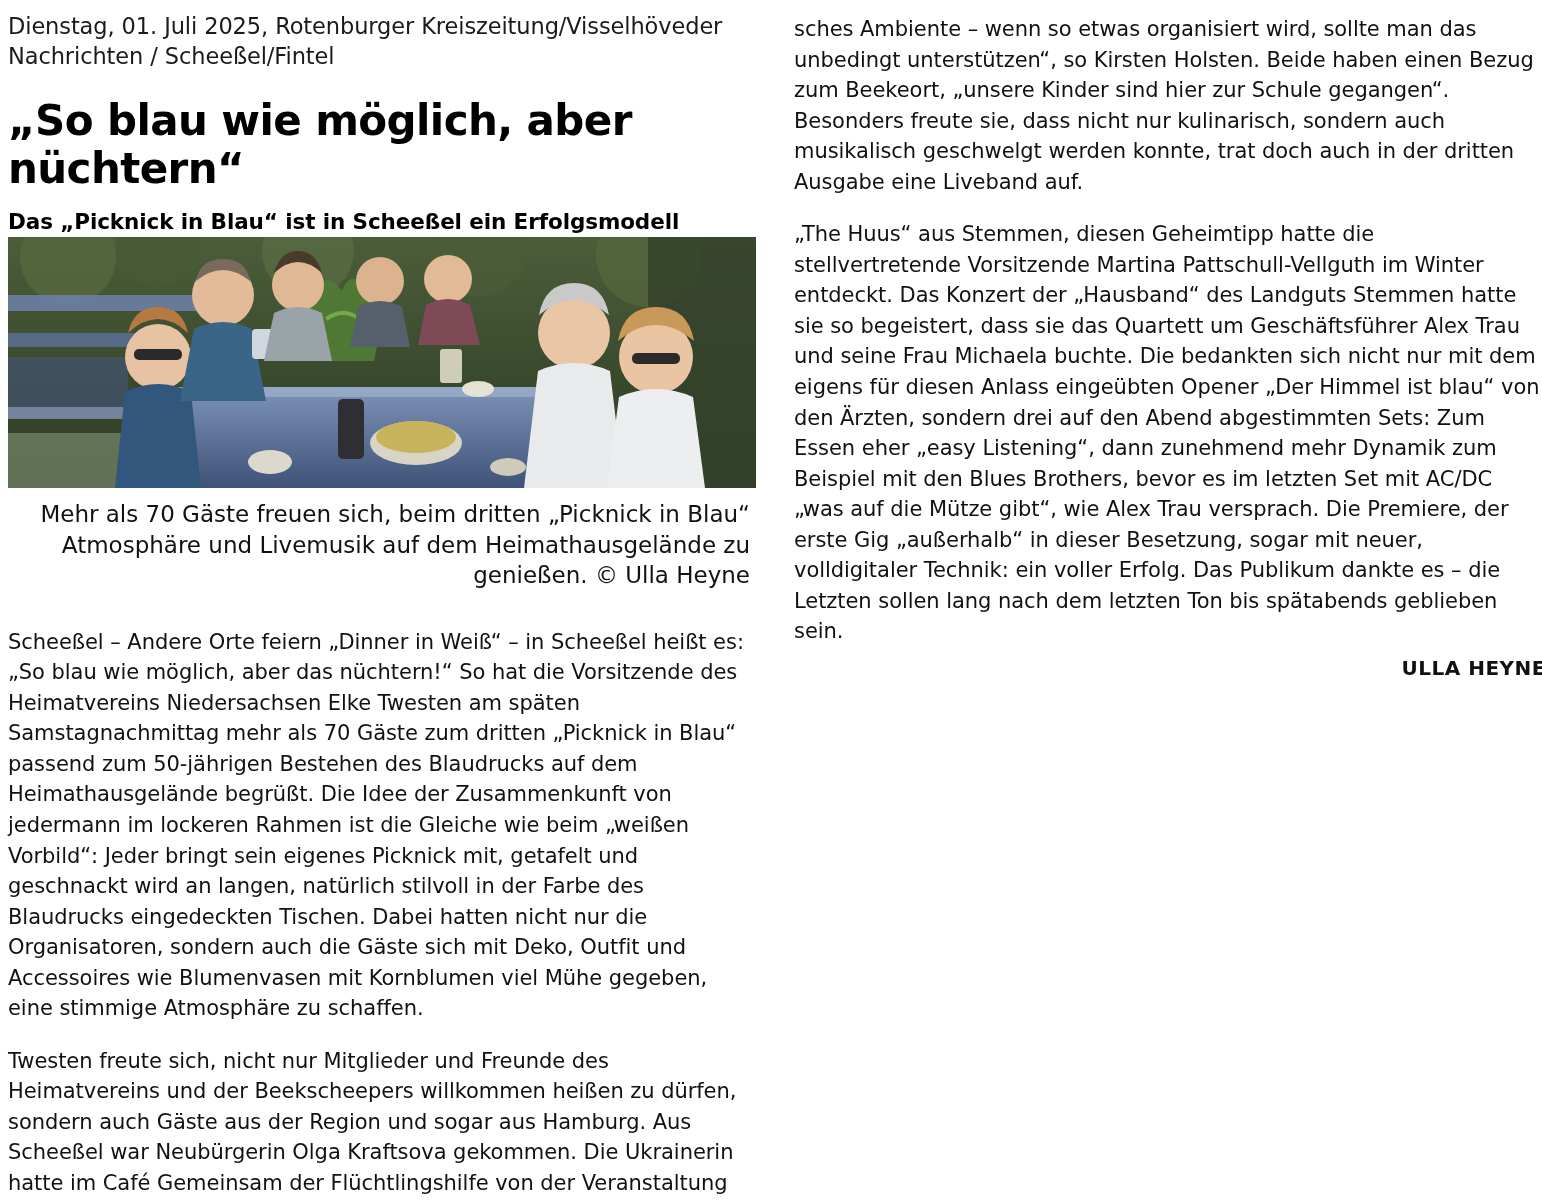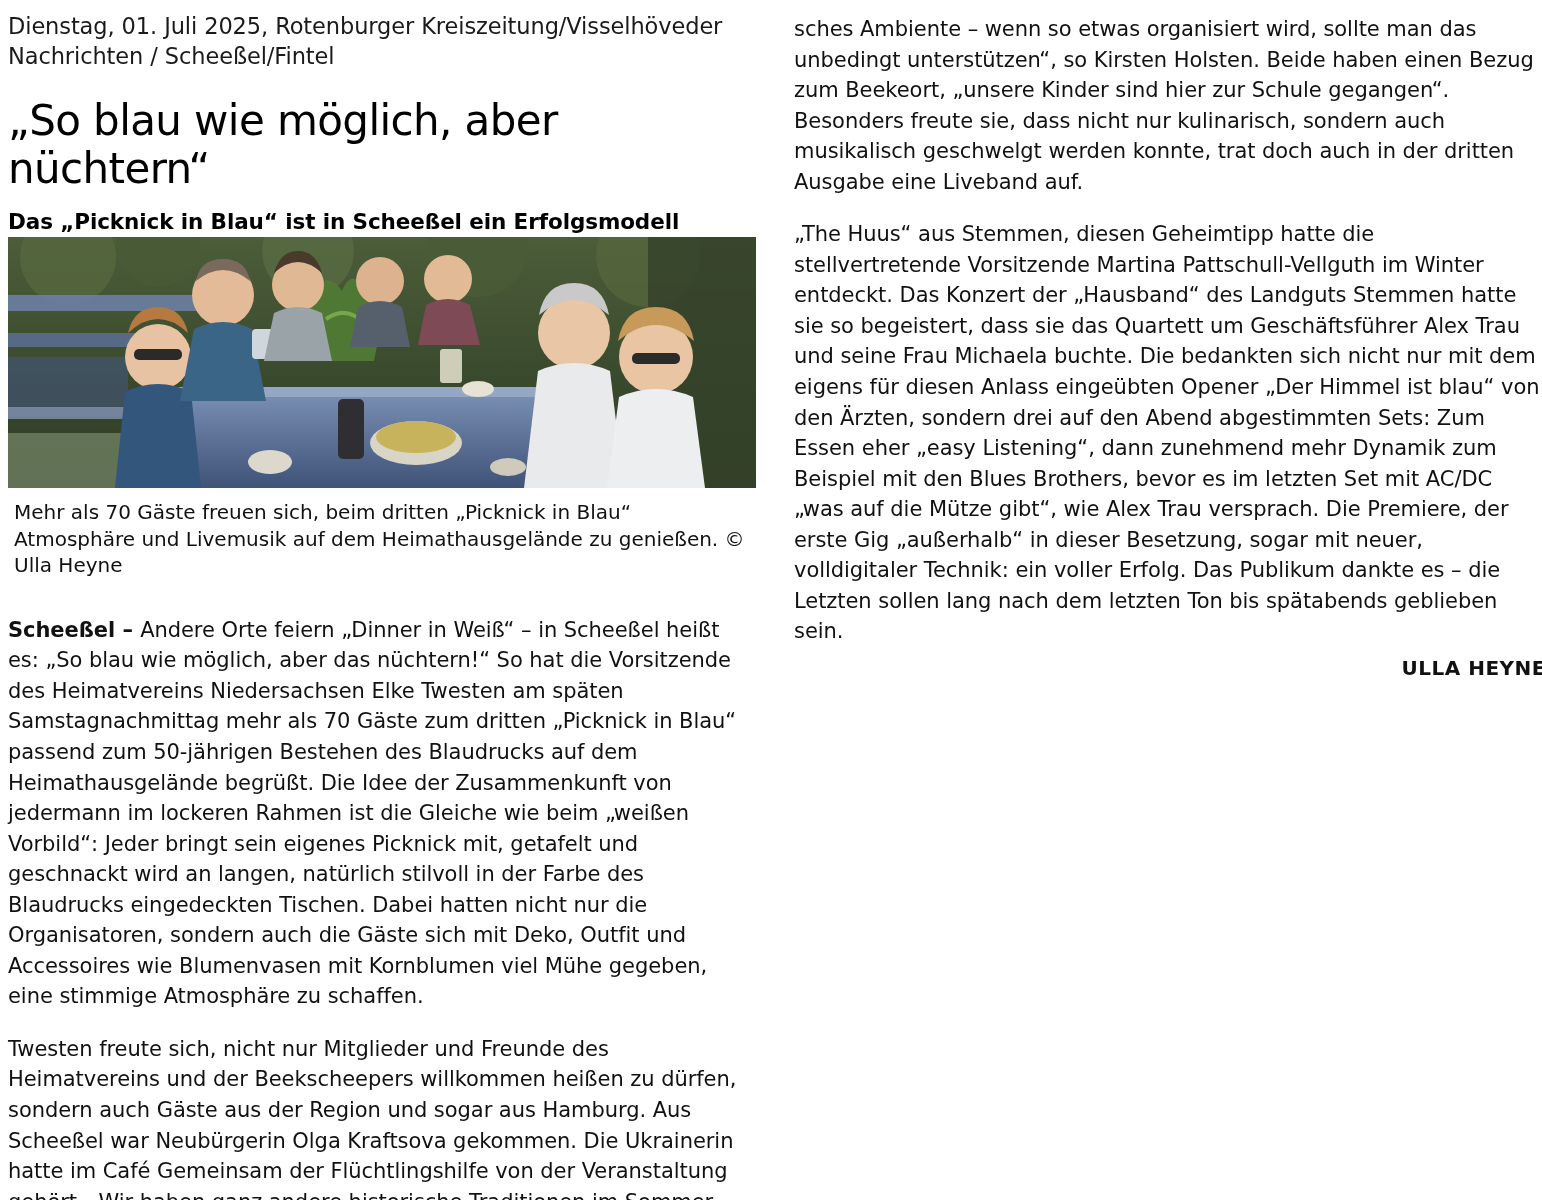--- a/index.html
+++ b/index.html
@@ -41,21 +41,21 @@
     font-size: 22.5px;
     line-height: 1.32;
     letter-spacing: -0.1px;
     color: #1a1a1a;
     margin: 0 0 26px 0;
     font-weight: 400;
   }
   .headline {
     font-size: 42px;
     line-height: 1.14;
-    font-weight: 400;
+    font-weight: 700;
     letter-spacing: -0.6px;
     margin: 0 0 16px 0;
     color: #000000;
   }
   .subhead {
     font-size: 21.5px;
     font-weight: 700;
     line-height: 1.25;
     margin: 0 0 1px 0;
     color: #000000;
@@ -66,37 +66,37 @@
   .photo {
     position: relative;
     width: 748px;
     height: 251px;
     overflow: hidden;
     background: #3d4a33;
   }
   .photo svg { display: block; }
 
   .caption {
-    font-size: 20px;
+    font-size: 23px;
     line-height: 1.33;
-    text-align: left;
+    text-align: right;
     color: #111111;
     margin: 11px 6px 0 6px;
   }
 
   .body-text {
     font-size: 21px;
     line-height: 1.455;
     color: #111111;
     margin: 0;
     letter-spacing: -0.05px;
   }
   .body-text + .body-text { margin-top: 22px; }
   .p-first { margin-top: 36px; }
-  .place { font-weight: 700; }
+  .place { font-weight: 400; }
 
   
   .col-right .body-text:first-child { margin-top: 0; }
   .byline {
     text-align: right;
     font-weight: 700;
     font-size: 20px;
     letter-spacing: 0.5px;
     margin-top: 9px;
     color: #111111;

